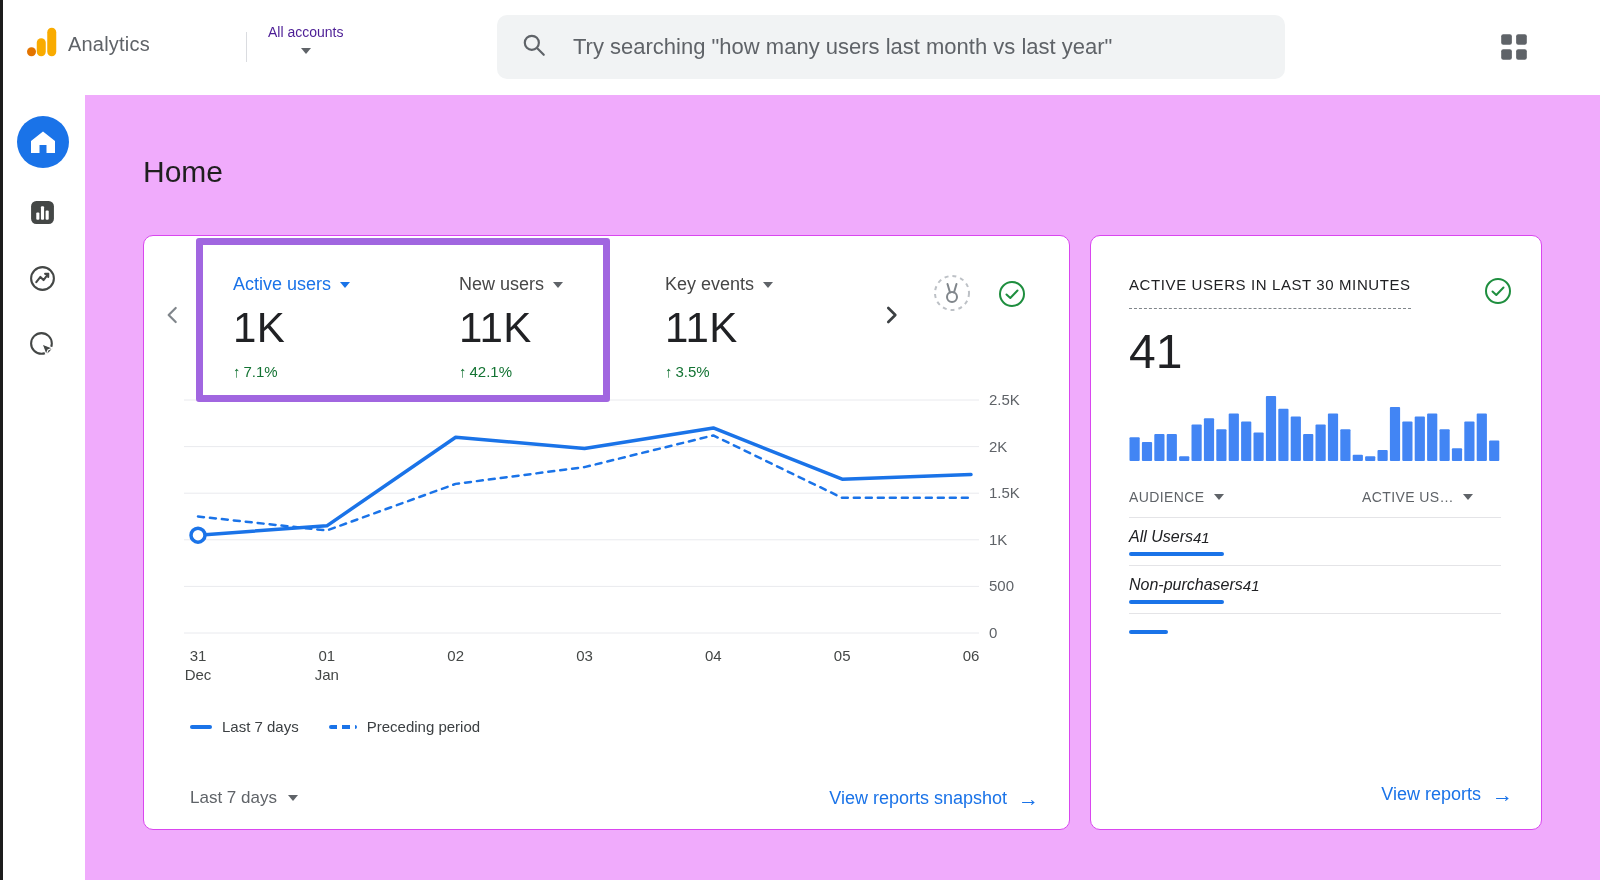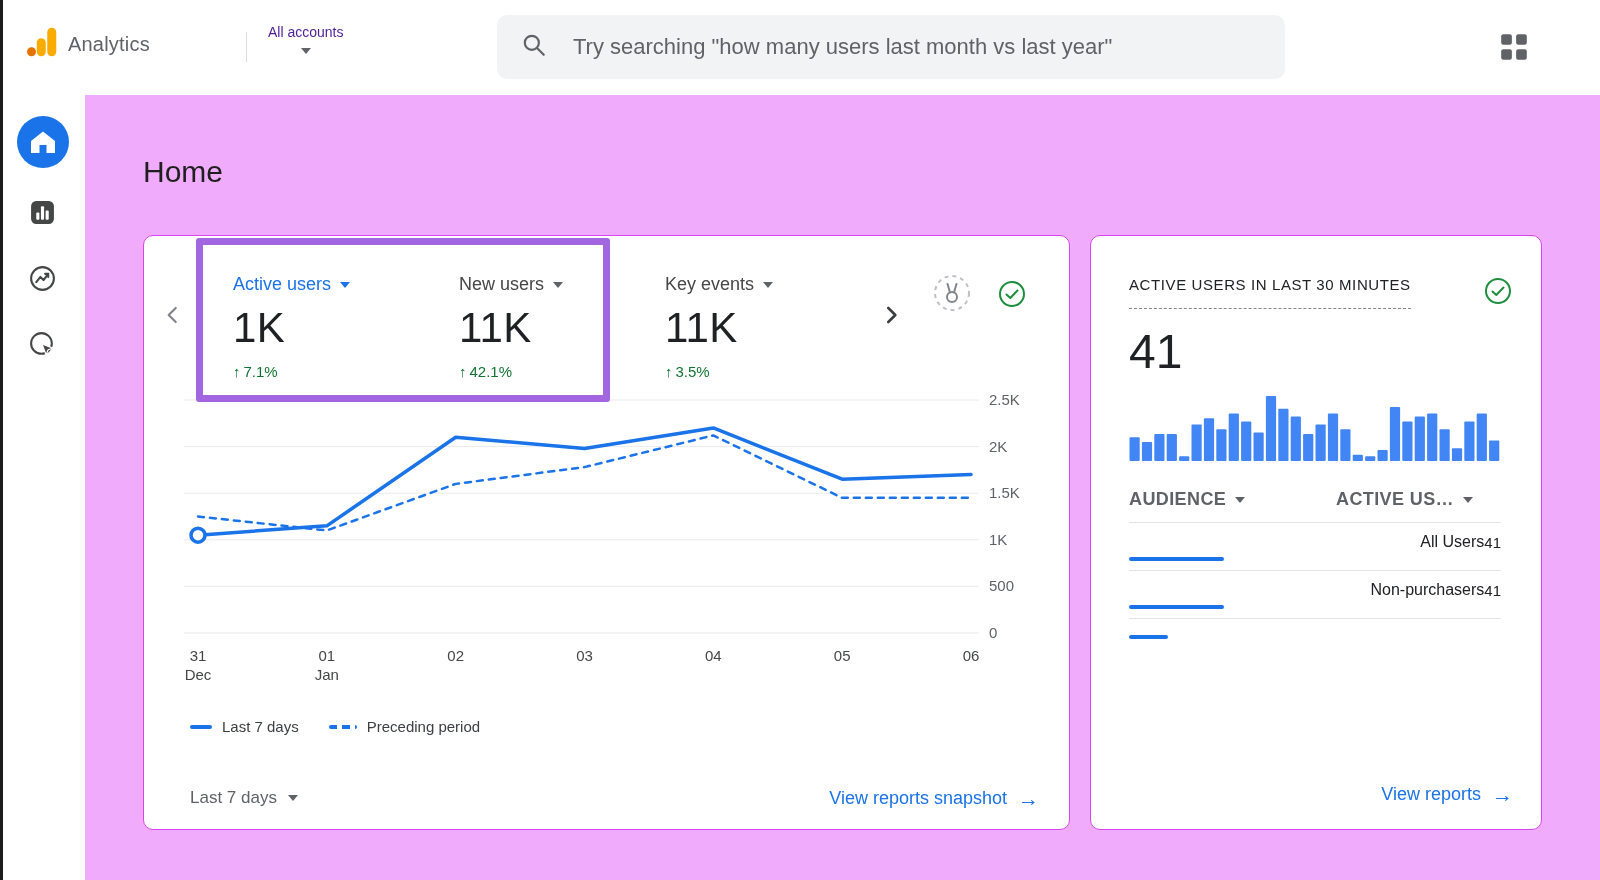--- a/index.html
+++ b/index.html
@@ -63,25 +63,25 @@
   .blue-link { display:flex; align-items:center; gap:11px; font-size:18px; font-weight:500; color:#1a73e8; cursor:pointer; text-decoration:none; }
   .arrow-glyph { font-size:21px; line-height:1; }
 
   
   .rt-head { margin:40px 28px 0 38px; display:flex; justify-content:space-between; align-items:flex-start; }
   .rt-title { font-size:15px; letter-spacing:.6px; color:#202124; border-bottom:1px dashed #80868b; padding-bottom:15px; }
   .rt-value { margin:14px 0 0 38px; font-size:48px; color:#202124; }
   .rt-sub { margin:22px 0 0 38px; font-size:15px; letter-spacing:.8px; color:#444746; }
   .rt-bars { margin:14px 0 0 38px; display:block; }
   .rt-table { margin:26px 40px 0 38px; }
-  .rt-thead { display:flex; justify-content:space-between; padding-bottom:12px; font-size:18px; color:#5f6368; letter-spacing:.4px;font-weight:bold; }
+  .rt-thead { display:flex; justify-content:space-between; padding-bottom:12px; font-size:14px; color:#5f6368; letter-spacing:.4px; }
   .th { display:flex; align-items:center; gap:9px; cursor:pointer; }
   .th-right { margin-right:28px; }
   .rt-row { border-top:1px solid #e4e4e7; padding:10px 0 9px 0; cursor:pointer; }
-  .rt-row-main { display:flex; justify-content:flex-end; align-items:center; }
+  .rt-row-main { display:flex; justify-content:flex-start; align-items:center;font-style:italic; }
   .rt-row-label { font-size:16px; font-weight:500; color:#202124; }
   .rt-row-value { font-size:15px; color:#202124; }
   .aud-bar { display:block; height:4px; background:#1a73e8; border-radius:2px; margin-top:6px; }
   .rt-link { position:absolute; right:28px; bottom:24px; }
 
   
   .annotation { position:absolute; left:196px; top:238px; width:414px; height:164px; border:7px solid #a166e0; border-radius:3px; z-index:25; pointer-events:none; }
 </style>
 </head>
 <body>

